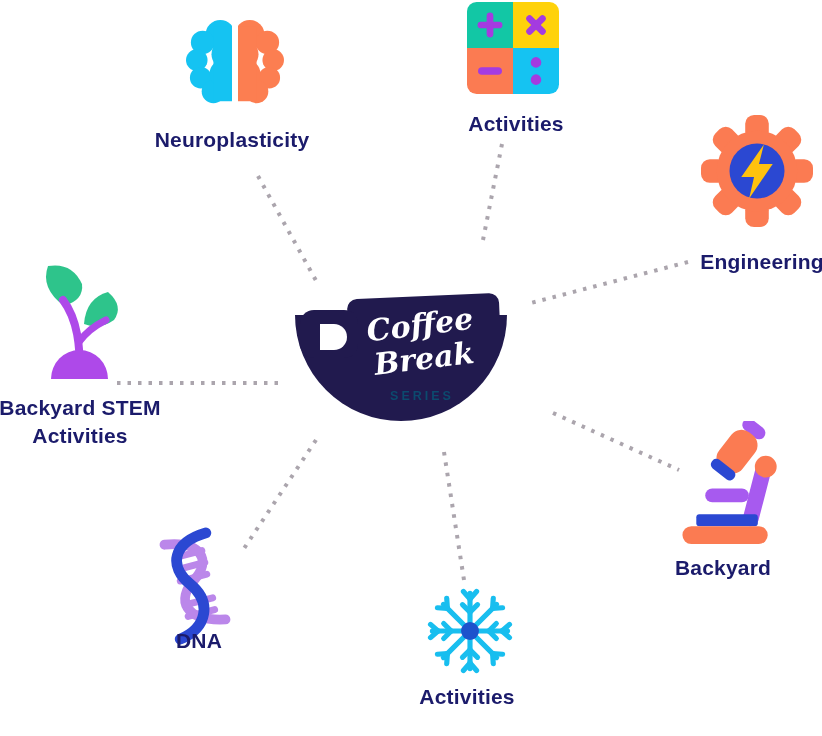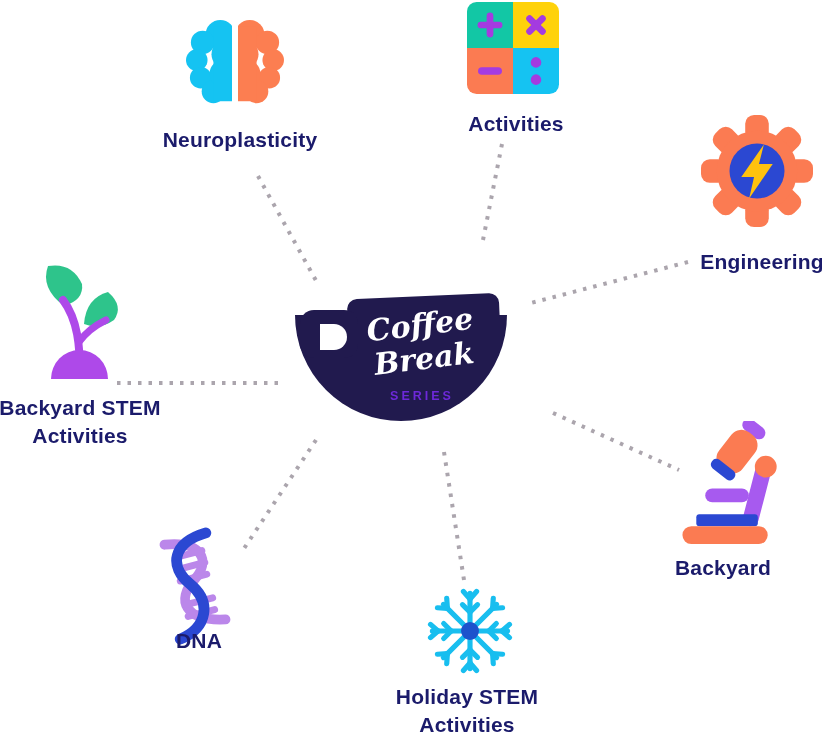--- a/index.html
+++ b/index.html
@@ -16,21 +16,21 @@
   .conn{stroke:#aba5ad;stroke-width:4;fill:none;stroke-dasharray:3.5 7;}
   
   #cup{position:absolute;left:293px;top:293px;width:216px;height:130px;}
   .cup-script{
     position:absolute;left:62px;top:15px;width:134px;text-align:center;
     font-family:"DejaVu Serif",serif;font-style:italic;font-weight:bold;
     color:#ffffff;font-size:30px;line-height:34px;transform:rotate(-7deg);
   }
   .cup-series{
     position:absolute;left:62px;top:96px;width:134px;text-align:center;
-    color:#6d28d9;font-size:12.5px;font-weight:700;letter-spacing:3px;
+    color:#0c4a6e;font-size:12.5px;font-weight:700;letter-spacing:3px;
   }
 </style>
 </head>
 <body>
 
 <div id="stage">
 
   <svg id="connectors" width="822" height="736" viewBox="0 0 822 736">
     <line class="conn" x1="258" y1="176" x2="319" y2="286"></line>
     <line class="conn" x1="502" y1="144" x2="483" y2="240"></line>
@@ -87,21 +87,21 @@
             <circle cx="15" cy="64" r="11"></circle>
           <circle cx="28" cy="78" r="12"></circle>
             <circle cx="38" cy="60" r="14"></circle>
           <circle cx="40" cy="40" r="14"></circle>
             <circle cx="45" cy="72" r="12"></circle>
           <circle cx="43" cy="26" r="12"></circle>
             <rect x="28" y="12" width="19" height="76"></rect>
         </g>
       </g>
     </svg>
-    <div class="node-label" style="left:140px;top:126px;width:200px;">Neuroplasticity</div>
+    <div class="node-label" style="left:132px;top:126px;width:200px;">Neuroplasticity</div>
   </div>
 
   <div>
     <svg class="icon" style="left:466px;top:2px;" width="94" height="92" viewBox="0 0 96 96">
       <defs>
           <clipPath id="mr">
             <rect width="96" height="96" rx="10"></rect>
           </clipPath>
         </defs>
       <g clip-path="url(#mr)">
@@ -206,21 +206,20 @@
         </g>
         <g transform="rotate(315,50,50)">
           <line x1="50" y1="50" x2="50" y2="10"></line>
           <line x1="50" y1="16" x2="43" y2="8"></line>
             <line x1="50" y1="16" x2="57" y2="8"></line>
         </g>
       </g>
       <circle cx="50" cy="50" r="9.5" fill="#1d52cc"></circle>
     </svg>
     <div class="node-label" style="left:367px;top:683px;width:200px;">
-      <div>Holiday STEM</div>
       <div>Activities</div>
     </div>
   </div>
 
   <div>
     <svg class="icon" style="left:150px;top:527px;" width="90" height="120" viewBox="0 0 90 122">
       <g fill="none" stroke-linecap="round">
         <path d="M14,18 C52,14 62,34 44,54 C26,74 34,96 76,94" stroke="#bb87ea" stroke-width="10"></path>
         <g stroke="#bb87ea" stroke-width="7">
           <line x1="25" y1="31" x2="52" y2="24"></line>

